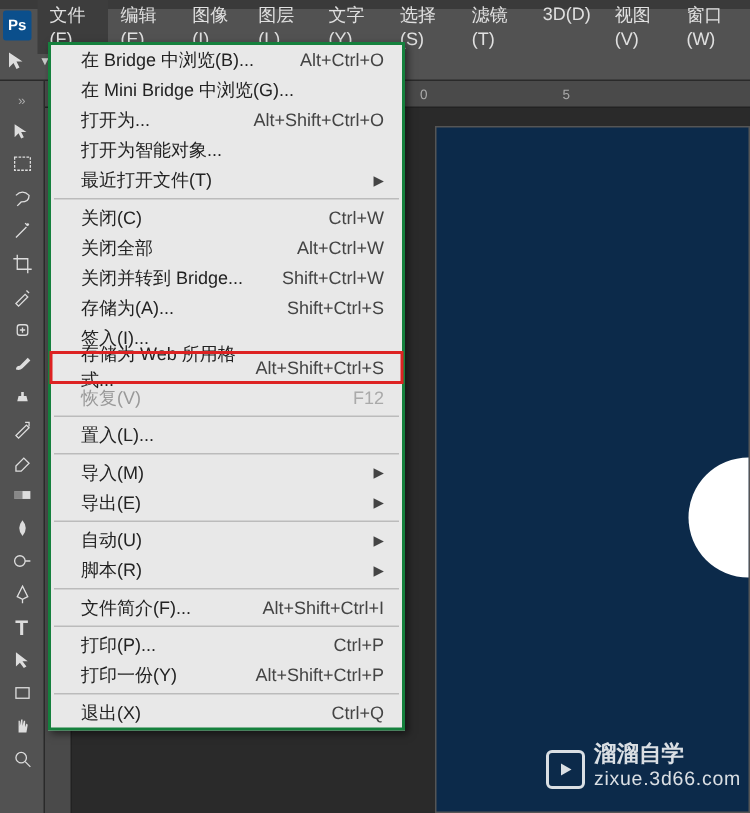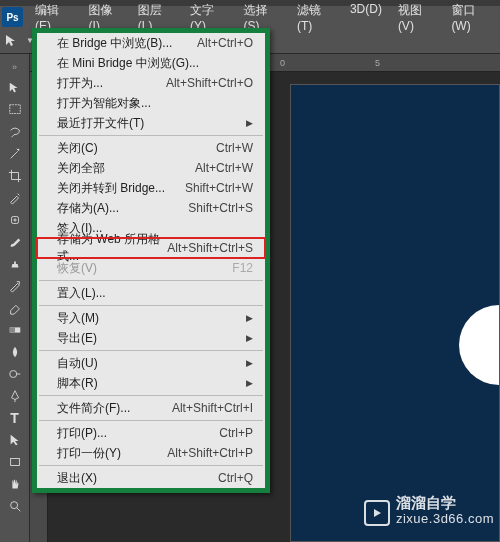--- a/index.html
+++ b/index.html
@@ -33,21 +33,21 @@
 .tool svg { width: 14px; height: 14px; }
 
 
 .canvas-area { flex: 1; background: #2a2a2a; position: relative; }
 .ruler-top { height: 18px; background: #4a4a4a; border-bottom: 1px solid #222; position: absolute; left: 0; right: 0; top: 0; display: flex; align-items: center; padding-left: 250px; gap: 90px; color: #aaa; font-size: 9px; }
 .ruler-left { width: 18px; background: #4a4a4a; border-right: 1px solid #222; position: absolute; left: 0; top: 18px; bottom: 0; }
 .canvas { position: absolute; left: 260px; top: 30px; right: 0; bottom: 0; background: #0c2a4a; border: 1px solid #555; overflow: hidden; }
 .canvas .oval { position: absolute; right: -40px; top: 220px; width: 80px; height: 80px; background: #fff; border-radius: 50%; }
 
 
-.dropdown { position: absolute; left: 32px; top: 28px; width: 238px; background: #e8e8e8; border: 5px solid #15803d; box-shadow: 2px 2px 5px rgba(0,0,0,0.5); z-index: 100; }
+.dropdown { position: absolute; left: 32px; top: 28px; width: 238px; background: #e8e8e8; border: 2px solid #15803d; box-shadow: 2px 2px 5px rgba(0,0,0,0.5); z-index: 100; }
 .dropdown .item { display: flex; justify-content: space-between; align-items: center; padding: 3px 12px 3px 20px; color: #222; font-size: 12px; height: 20px; cursor: default; }
 .dropdown .item.disabled { color: #999; }
 .dropdown .item .shortcut { color: #444; font-size: 12px; }
 .dropdown .item.disabled .shortcut { color: #aaa; }
 .dropdown .sep { height: 1px; background: #bbb; margin: 2px 2px; }
 .dropdown .item.highlighted { outline: 2px solid #d22; outline-offset: -1px; }
 .dropdown .item .arrow { font-size: 9px; color: #444; }
 
 
 .watermark { position: absolute; right: 6px; bottom: 16px; display: flex; align-items: flex-end; gap: 6px; color: #fff; opacity: 0.85; }
@@ -57,20 +57,21 @@
 .watermark .small { font-size: 13px; letter-spacing: 0.5px; }
 </style>
 </head>
 <body>
 
 <div class="titlebar"></div>
 
 <div class="menubar">
   <div class="ps-logo">Ps</div>
   <div id="menubar-items" style="display: flex;">
+      <div class="menu-item active">文件(F)</div>
       <div class="menu-item">编辑(E)</div>
       <div class="menu-item">图像(I)</div>
       <div class="menu-item">图层(L)</div>
       <div class="menu-item">文字(Y)</div>
       <div class="menu-item">选择(S)</div>
       <div class="menu-item">滤镜(T)</div>
       <div class="menu-item">3D(D)</div>
       <div class="menu-item">视图(V)</div>
       <div class="menu-item">窗口(W)</div>
     </div>

